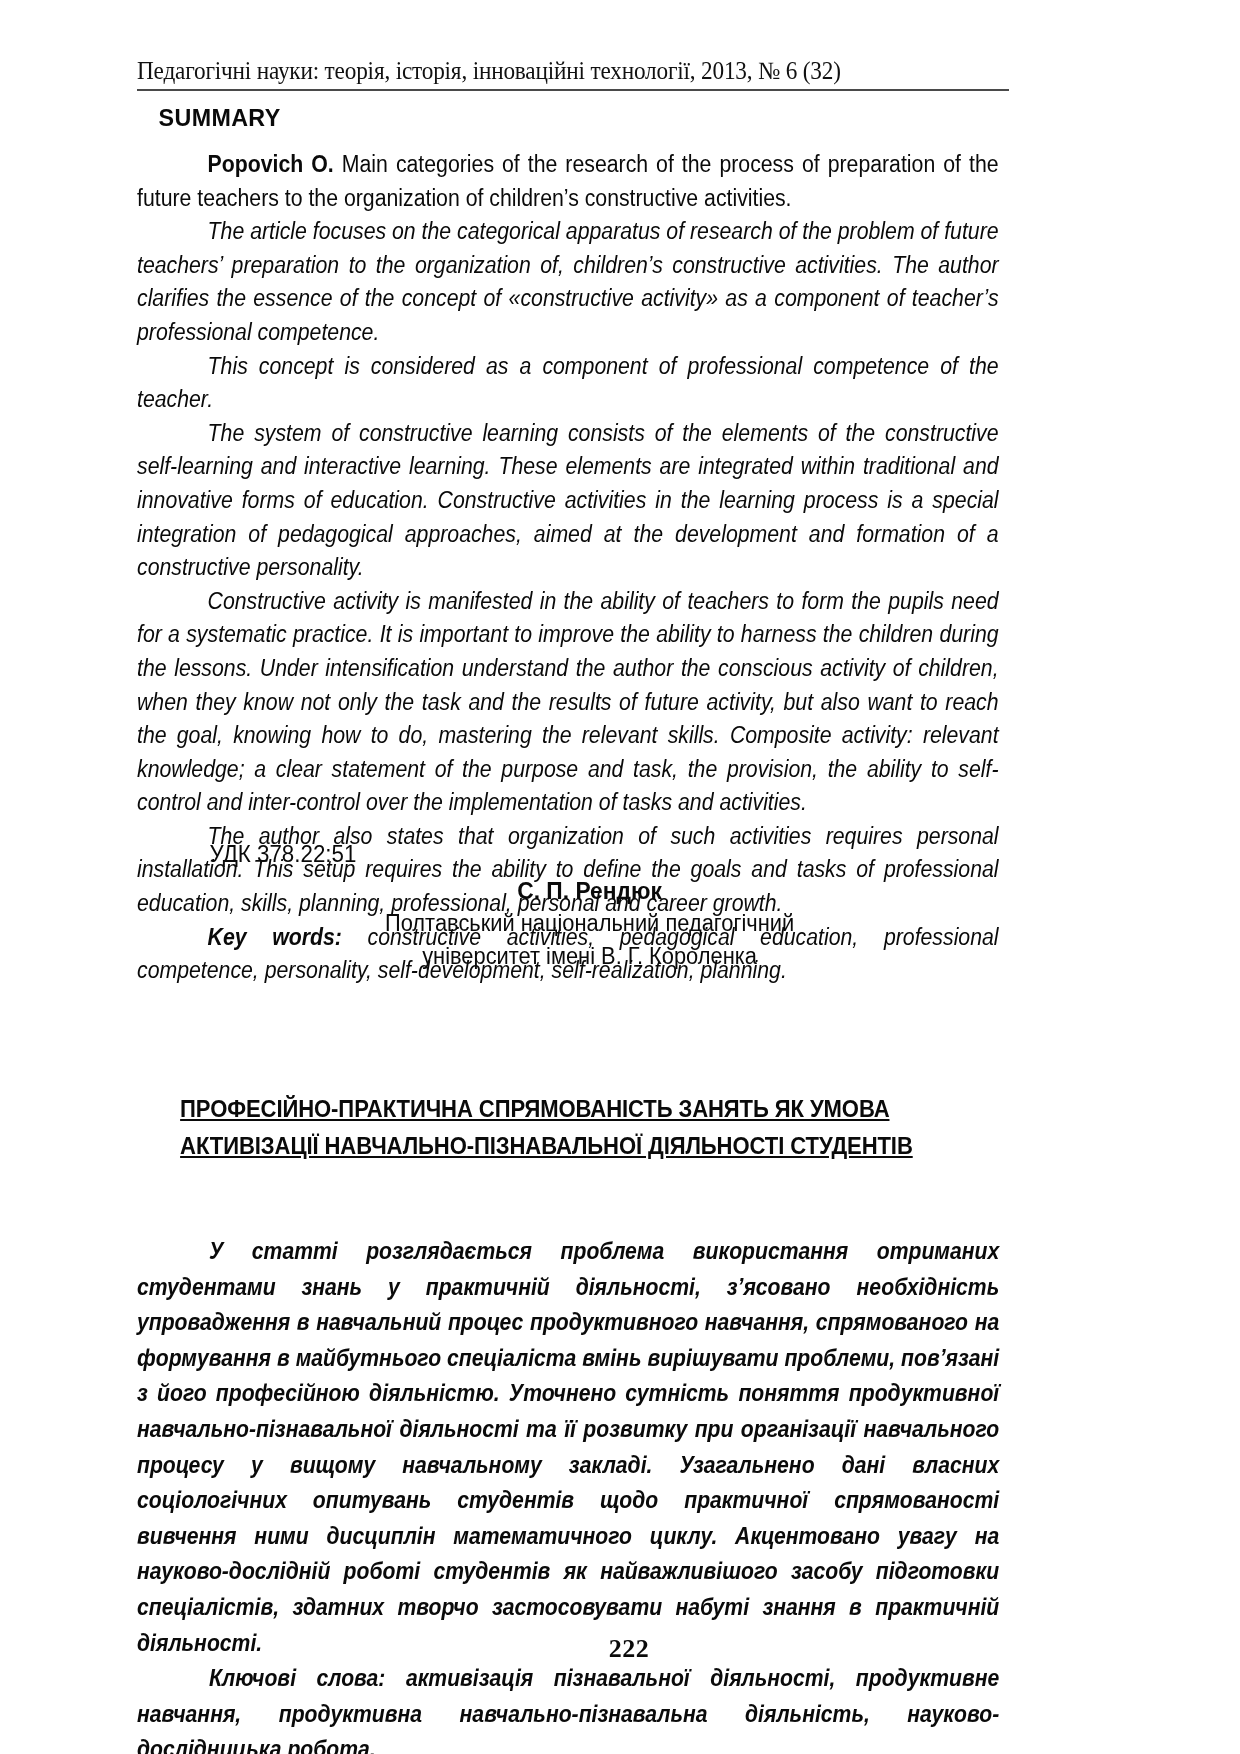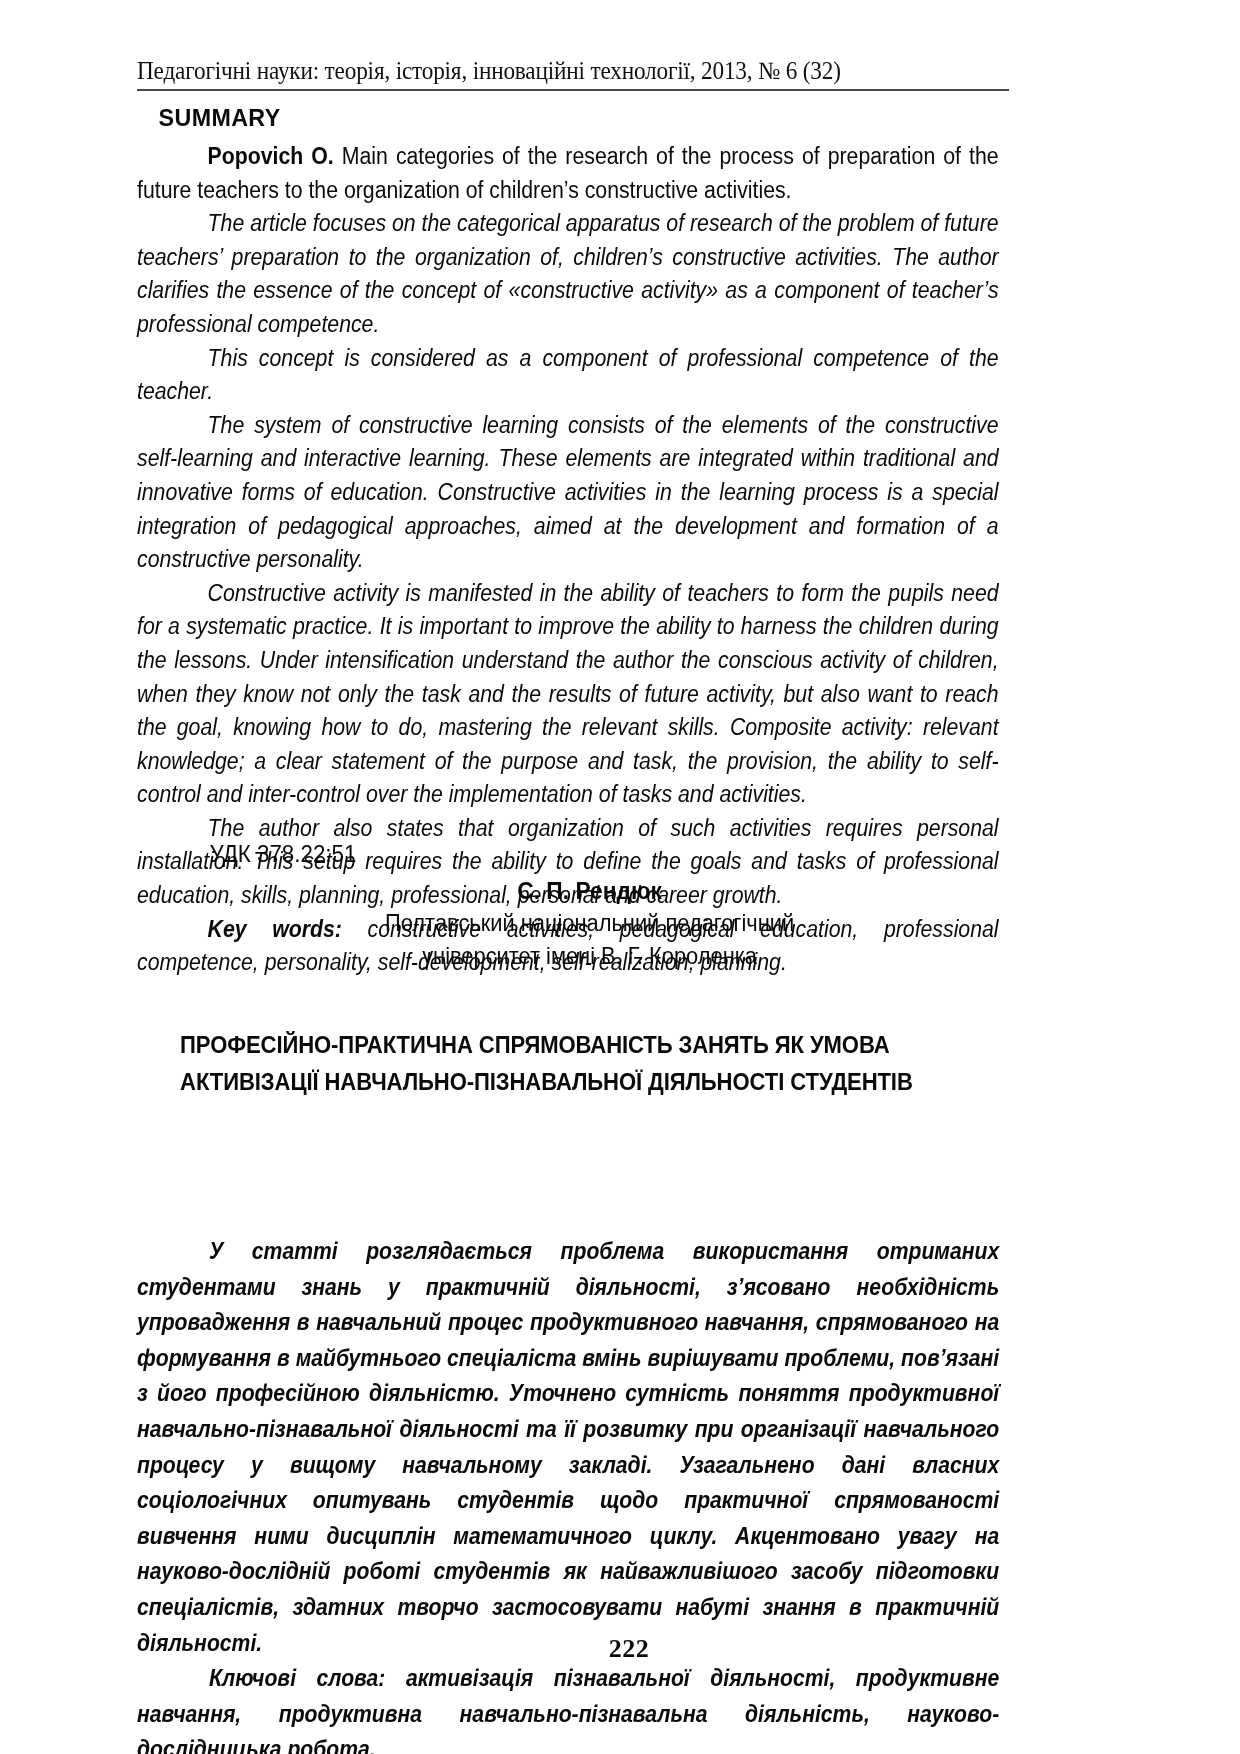--- a/index.html
+++ b/index.html
@@ -151,21 +151,21 @@
 
   <div class="runhead-wrap">
     <div class="runhead">Педагогічні науки: теорія, історія, інноваційні технології, 2013, № 6 (32)</div>
     <div class="runhead-rule"></div>
   </div>
 
   <div class="col center" style="top: 104px;">
     <div class="sum-title">SUMMARY</div>
   </div>
 
-  <div class="col" style="top: 140px;">
+  <div class="col" style="top: 148px;">
     <div class="en">
 
       <p><span class="bd">Popovich O.</span> <span>Main categories of the research of the process of preparation of the future teachers to the organization of children’s constructive activities.</span></p>
 
       <p class="it">The article focuses on the categorical apparatus of research of the problem of future teachers’ preparation to the organization of, children’s constructive activities. The author clarifies the essence of the concept of «constructive activity» as a component of teacher’s professional competence.</p>
       <p class="it">This concept is considered as a component of professional competence of the teacher.</p>
       <p class="it">The system of constructive learning consists of the elements of the constructive self-learning and interactive learning. These elements are integrated within traditional and innovative forms of education. Constructive activities in the learning process is a special integration of pedagogical approaches, aimed at the development and formation of a constructive personality.</p>
       <p class="it">Constructive activity is manifested in the ability of teachers to form the pupils need for a systematic practice. It is important to improve the ability to harness the children during the lessons. Under intensification understand the author the conscious activity of children, when they know not only the task and the results of future activity, but also want to reach the goal, knowing how to do, mastering the relevant skills. Composite activity: relevant knowledge; a clear statement of the purpose and task, the provision, the ability to self-control and inter-control over the implementation of tasks and activities.</p>
       <p class="it">The author also states that organization of such activities requires personal installation. This setup requires the ability to define the goals and tasks of professional education, skills, planning, professional, personal and career growth.</p>
 
@@ -176,21 +176,21 @@
   <div class="col" style="top: 838px;">
     <div class="udk">УДК 378.22:51</div>
   </div>
 
   <div class="col right" style="top: 874px;">
     <div class="author">С. П. Рендюк</div>
     <div class="affil">Полтавський національний педагогічний</div>
     <div class="affil">університет імені В. Г. Короленка</div>
   </div>
 
-  <div class="col center" style="top: 1026px;">
+  <div class="col center" style="top: 1090px; text-decoration: underline;">
     <div class="ua-title">ПРОФЕСІЙНО-ПРАКТИЧНА СПРЯМОВАНІСТЬ ЗАНЯТЬ ЯК УМОВА</div>
     <div class="ua-title">АКТИВІЗАЦІЇ НАВЧАЛЬНО-ПІЗНАВАЛЬНОЇ ДІЯЛЬНОСТІ СТУДЕНТІВ</div>
   </div>
 
   <div class="col" style="top: 1234px;">
     <div class="ua">
       <p>У статті розглядається проблема використання отриманих студентами знань у практичній діяльності, з’ясовано необхідність упровадження в навчальний процес продуктивного навчання, спрямованого на формування в майбутнього спеціаліста вмінь вирішувати проблеми, пов’язані з його професійною діяльністю. Уточнено сутність поняття продуктивної навчально-пізнавальної діяльності та її розвитку при організації навчального процесу у вищому навчальному закладі. Узагальнено дані власних соціологічних опитувань студентів щодо практичної спрямованості вивчення ними дисциплін математичного циклу. Акцентовано увагу на науково-дослідній роботі студентів як найважливішого засобу підготовки спеціалістів, здатних творчо застосовувати набуті знання в практичній діяльності.</p>
       <p><span class="kw">Ключові слова:</span><span class="kwtext"> активізація пізнавальної діяльності, продуктивне навчання, продуктивна навчально-пізнавальна діяльність, науково-дослідницька робота.</span></p>
     </div>
   </div>

